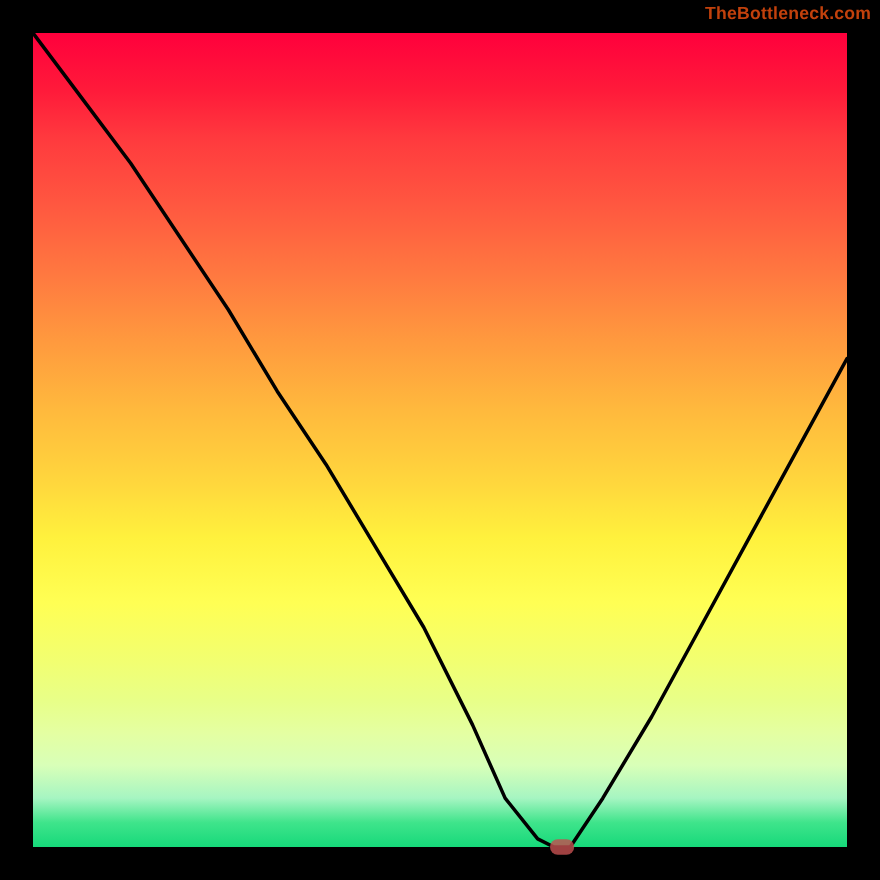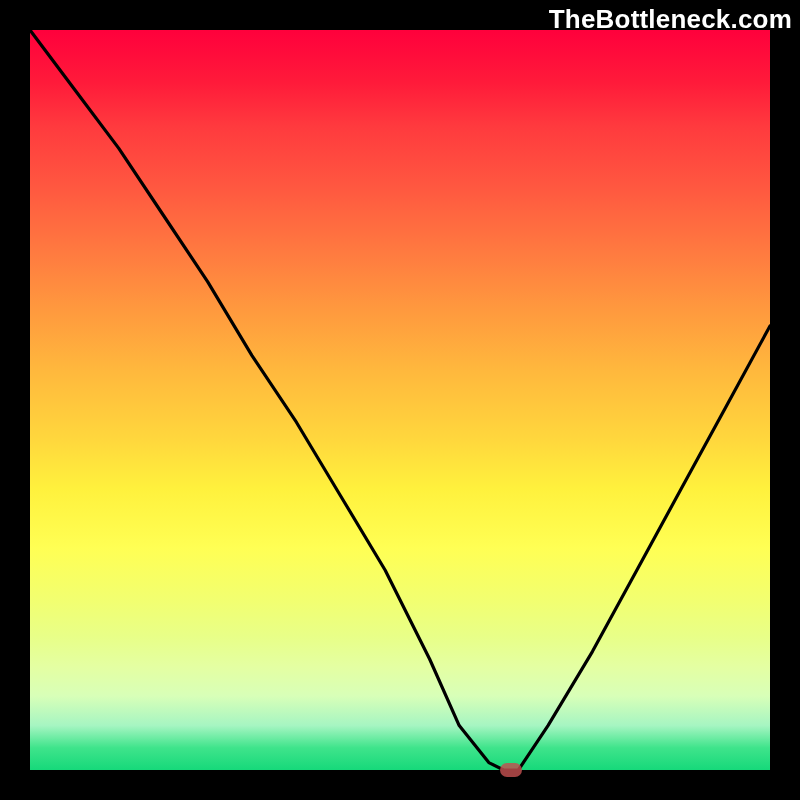--- a/index.html
+++ b/index.html
@@ -14,22 +14,22 @@
   .frame {
     position: relative;
     width: 800px;
     height: 800px;
     background: #000;
   }
   .watermark {
     position: absolute;
     top: 4px;
     right: 8px;
-    color: #ffffff;
-    font-size: 26px;
+    color: #c2410c;
+    font-size: 16px;
     font-weight: 600;
     letter-spacing: 0.2px;
     z-index: 5;
   }
   .plot-area {
     position: absolute;
     left: 30px;
     top: 30px;
     width: 740px;
     height: 740px;

